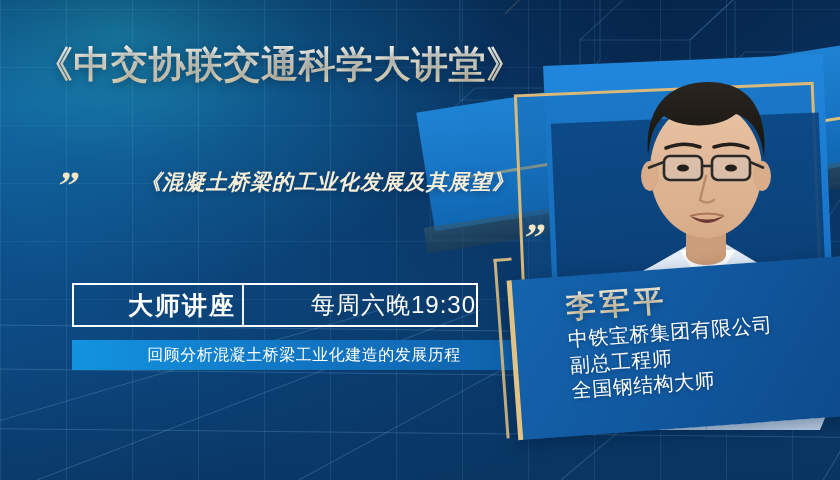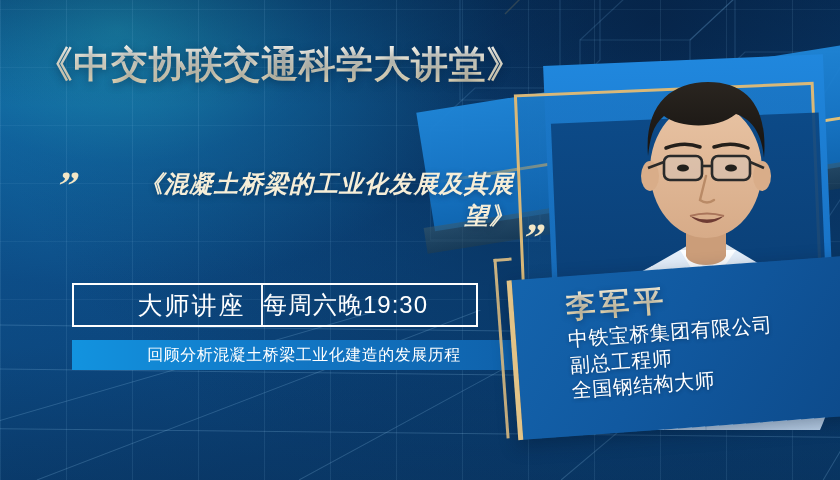--- a/index.html
+++ b/index.html
@@ -98,37 +98,37 @@
   .quote-wrap{position:absolute;left:58px;top:166px;width:470px;height:100px;}
   .qmark{
     position:absolute;color:#f3e7c6;font-size:40px;font-weight:bold;
     font-family:"Liberation Serif","DejaVu Serif",serif;line-height:1;
   }
   .qmark.open{left:0px;top:0px;transform:skewX(-12deg);}
   .qmark.close{right:-16px;top:52px;transform:skewX(-12deg);}
   .quote-text{
     position:absolute;left:36px;top:2px;width:420px;
     text-align:right;
-    font-size:24px;line-height:1.35;font-weight:600;
+    font-size:21px;line-height:1.35;font-weight:600;
     color:#f6eed8;font-style:italic;letter-spacing:1px;
     text-shadow:0 2px 6px rgba(2,26,54,.4);
   }
 
   .lecture-box{
     position:absolute;left:72px;top:283px;width:406px;height:44px;
     border:2px solid #ffffff;display:flex;align-items:center;
   }
   .lb-left{
-    width:187px;text-align:center;color:#ffffff;font-weight:normal;font-size:25px;
+    width:168px;text-align:center;color:#ffffff;font-weight:bold;font-size:25px;
     letter-spacing:2px;
     padding-left:48px;
   }
   .lb-sep{width:2px;height:100%;background:#ffffff;opacity:.95;}
   .lb-right{
-    flex:1;text-align:left;color:#ffffff;font-size:24px;letter-spacing:1px;
+    flex:1;text-align:right;color:#ffffff;font-size:24px;letter-spacing:1px;
   }
 
   .tagline{
     position:absolute;left:72px;top:340px;width:464px;height:30px;
     background:linear-gradient(90deg,#1293df 0%,#1278c6 45%,#0f5fa8 100%);
     display:flex;align-items:center;justify-content:center;
     color:#ffffff;font-size:16px;letter-spacing:.5px;
   }
 
   

